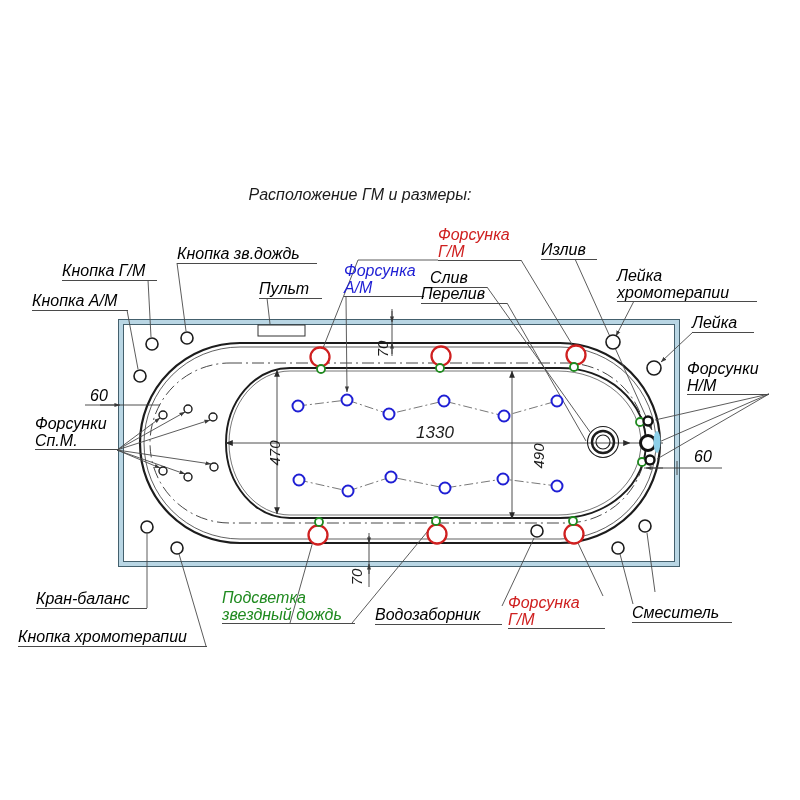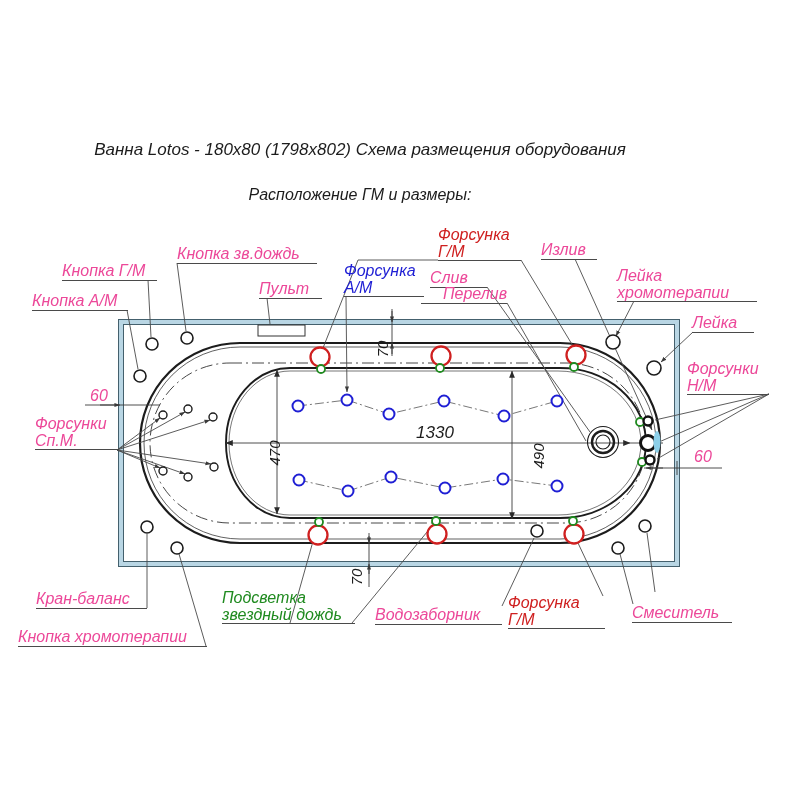--- a/index.html
+++ b/index.html
@@ -3,38 +3,37 @@
 <meta charset="utf-8">
 <style>
   html,body{margin:0;padding:0;background:#ffffff;}
   #stage{position:relative;width:800px;height:800px;background:#fff;overflow:hidden;
          font-family:"Liberation Sans",sans-serif;}
   #drawing{position:absolute;left:0;top:0;}
   .hdr{position:absolute;left:60px;width:600px;text-align:center;
        font-style:italic;color:#1c1c1c;}
   #title{top:140px;font-size:17px;}
   #subtitle{top:186px;font-size:16px;}
-  .lbl{position:absolute;font-style:italic;font-size:16px;line-height:18px;color:#ec4899;
+  .lbl{position:absolute;font-style:italic;font-size:16px;line-height:18px;color:#000000;
        white-space:nowrap;border-bottom:1px solid #4a4a4a;}
   .lbl.two{line-height:17px;}
   .lbl.nou{border-bottom:none;}
   .lbl.red{color:#cf2020;}
   .lbl.blue{color:#1f1fd4;}
   .lbl.green{color:#1f8a1f;}
   .dimtxt{font-style:italic;font-size:15px;fill:#1c1c1c;}
   .dimbig{font-size:17px;}
   svg .ld{stroke:#4a4a4a;stroke-width:0.9;fill:none;}
   svg .dim{stroke:#3a3a3a;stroke-width:0.9;fill:none;}
 </style>
 </head>
 <body>
 
 <div id="stage">
 
-  <div id="title" class="hdr">Ванна Lotos - 180x80 (1798x802) Схема размещения оборудования</div>
   <div id="subtitle" class="hdr">Расположение ГМ и размеры:</div>
 
   <svg id="drawing" width="800" height="800" viewBox="0 0 800 800">
     <defs>
       <marker id="arr" viewBox="0 0 10 10" refX="9.5" refY="5" markerWidth="8" markerHeight="8" orient="auto-start-reverse">
           <path d="M0,1 L10,5 L0,9 z" fill="#2a2a2a"></path>
         </marker>
       <marker id="arrs" viewBox="0 0 10 10" refX="9.5" refY="5" markerWidth="6.5" markerHeight="6.5" orient="auto-start-reverse">
           <path d="M0,1.5 L10,5 L0,8.5 z" fill="#3a3a3a"></path>
         </marker>
@@ -169,21 +168,21 @@
   <div class="lbl" style="left:259px;top:280px;width:63px;"><span>Пульт</span></div>
   <div class="lbl two blue" style="left:344px;top:262px;width:80px;">
     <div>Форсунка</div>
       <div>А/М</div>
     </div>
   <div class="lbl two red" style="left:438px;top:226px;width:83px;">
     <div>Форсунка</div>
       <div>Г/М</div>
     </div>
   <div class="lbl" style="left:430px;top:269px;width:57px;"><span>Слив</span></div>
-  <div class="lbl" style="left:421px;top:285px;width:86px;text-align:right;"><span>Перелив</span></div>
+  <div class="lbl" style="left:421px;top:285px;width:86px;"><span>Перелив</span></div>
   <div class="lbl" style="left:541px;top:241px;width:56px;"><span>Излив</span></div>
   <div class="lbl two" style="left:617px;top:267px;width:140px;">
     <div>Лейка</div>
       <div>хромотерапии</div>
     </div>
   <div class="lbl" style="left:692px;top:314px;width:62px;"><span>Лейка</span></div>
   <div class="lbl two" style="left:687px;top:360px;width:82px;">
     <div>Форсунки</div>
       <div>Н/М</div>
     </div>

